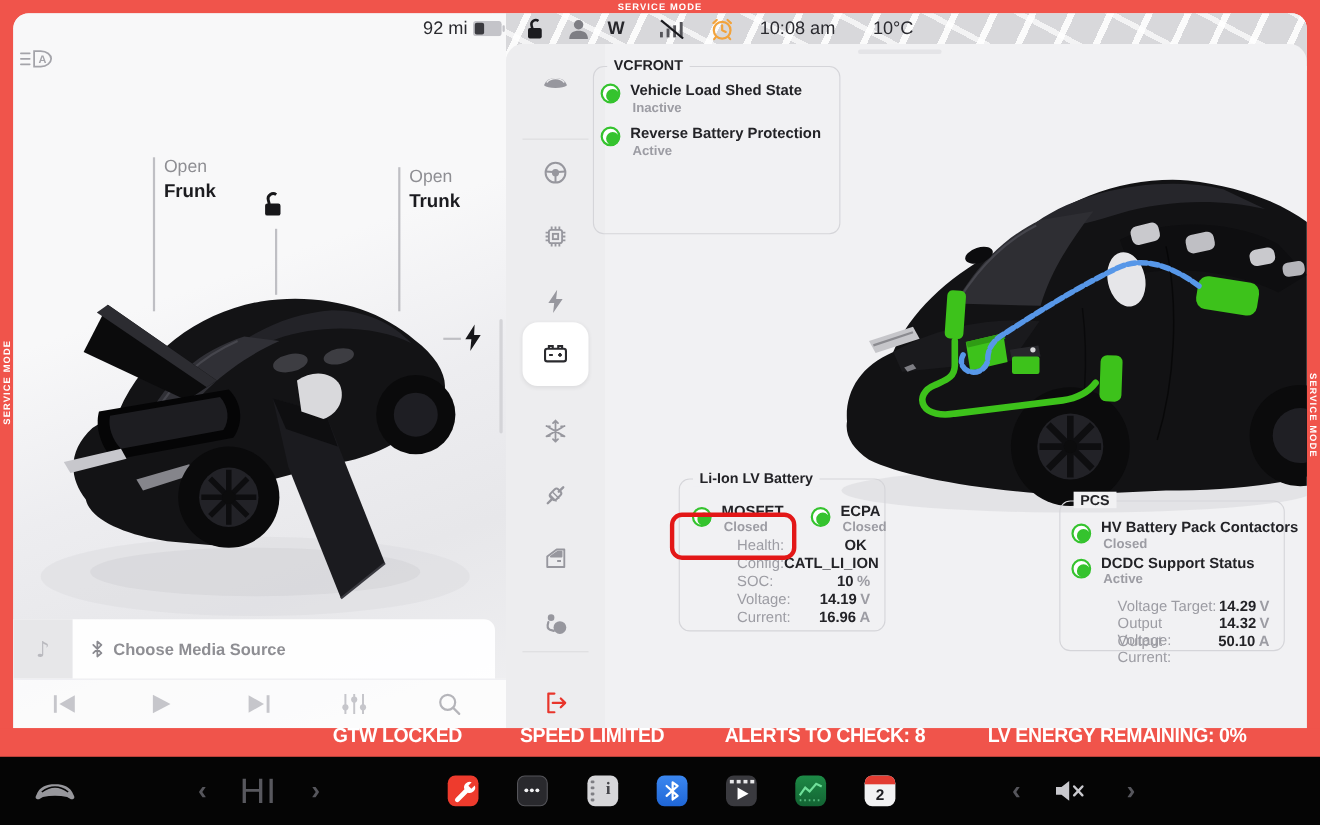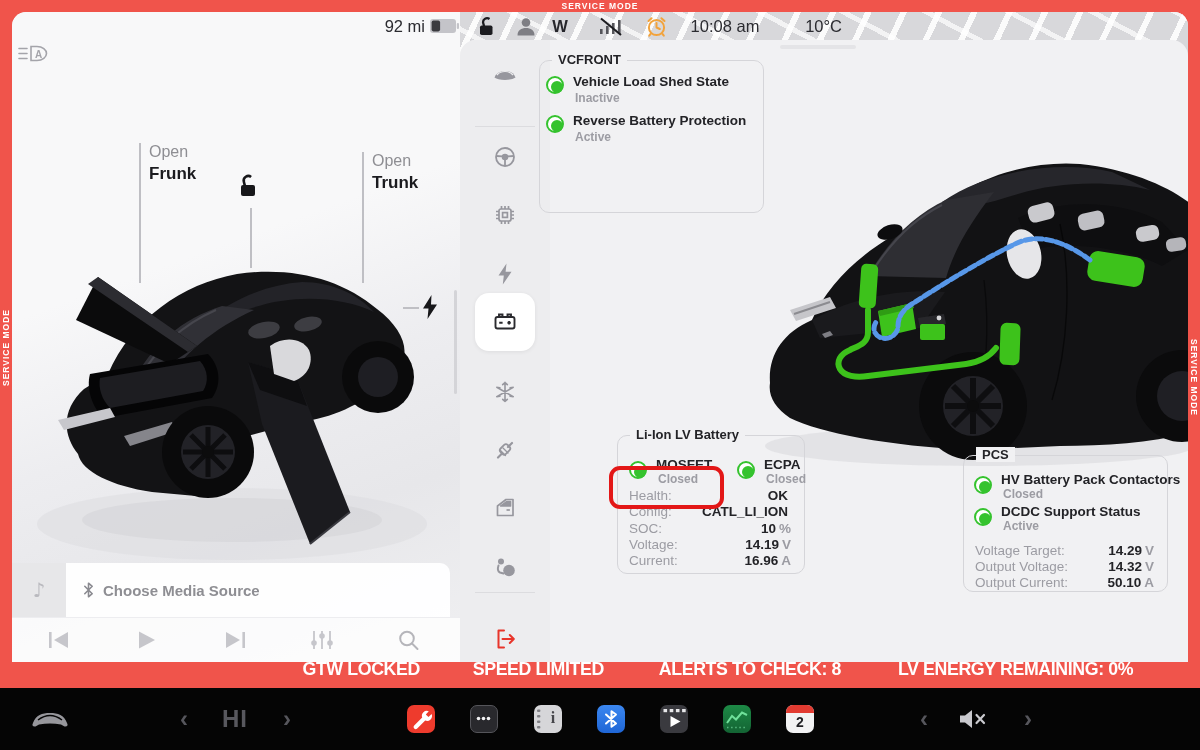--- a/index.html
+++ b/index.html
@@ -71,42 +71,42 @@
   .legend { position:absolute; top:-9px; left:12px; background:#F1F1F3; padding:0 6px;
     font-size:13px; font-weight:bold; color:#232327; white-space:nowrap; }
   .dot { position:absolute; width:18px; height:18px; border:2.5px solid #35C32E; border-radius:50%;
     background:#fff; }
   .dot::after { content:""; position:absolute; left:2.5px; top:2.5px; width:8px; height:8px;
     border:2px solid #35C32E; background:#35C32E; border-radius:50%; }
   .ind-label { position:absolute; font-size:13.5px; font-weight:bold; color:#232327; white-space:nowrap; }
   .ind-state { position:absolute; font-size:12px; font-weight:600; color:#9C9CA3; white-space:nowrap; }
   .vrow { position:absolute; left:11px; right:13px; height:15px; display:flex;
     justify-content:space-between; font-size:13.5px; line-height:15px; }
-  .vrow .lbl { color:#9C9CA3; }
+  .vrow .lbl { color:#9C9CA3;margin-left:41px; }
   .vrow .val { color:#232327; font-weight:bold; }
   .vrow .unit { color:#9C9CA3; font-weight:600; margin-left:3px; }
   .vc-btn { position:absolute; left:8px; top:93px; width:195px; height:44px; background:#E2E2E5;
     border:none; border-radius:8px; font-family:inherit; font-size:14px; line-height:18px; font-weight:bold;
     color:#3F3F45; text-align:center; padding:0 14px; }
   .mosfet-hl { position:absolute; left:597px; top:454px; width:115px; height:43px;
     border:4px solid #E31717; border-radius:11px; z-index:30; }
 
   
   .alertbar { position:absolute; left:0; top:662px; width:1200px; height:26px; background:#F0544B; }
   .alert-items { position:absolute; left:300px; width:838px; height:14px; display:flex;
     justify-content:space-between; align-items:center; }
   .alert-items span { color:#fff; font-size:18.5px; font-weight:bold; letter-spacing:-0.4px;
     white-space:nowrap; transform:scaleX(.96); }
 
   
   #taskbar { position:absolute; left:0; top:688px; width:1200px; height:62px; background:#050505; }
   .tb { position:absolute; top:0; height:62px; display:flex; align-items:center; justify-content:center;
     transform:translateX(-50%); }
   .tb-chev { color:#56565C; font-size:24px; font-weight:bold; line-height:62px; }
-  .tb-hi { color:#58585E; font-size:24px; font-weight:bold; letter-spacing:1px; }
+  .tb-hi { color:#58585E; font-size:32px; font-weight:normal; letter-spacing:1px; }
   .appicon { width:28px; height:28px; border-radius:7px; position:relative; overflow:hidden; }
   svg { display:block; }
 </style>
 </head>
 <body>
 
 <div id="stage">
 
   <div id="app">
     <div class="strip-top">
@@ -446,21 +446,21 @@
         </svg>
         <svg class="sb" style="left:633px;top:3px" width="23" height="23" viewBox="0 0 23 23">
           <g stroke="#F2A33C" stroke-width="2" fill="none" stroke-linecap="round">
             <circle cx="11.5" cy="12.5" r="7.6"></circle>
             <path d="M11.5 12.5 V8 M11.5 12.5 L14.8 14"></path>
             <path d="M3.5 6 L6.6 3.2 M19.5 6 L16.4 3.2"></path>
             <path d="M5.5 19 L4.2 20.6 M17.5 19 L18.8 20.6"></path>
           </g>
         </svg>
         <span class="sb" style="left:664px;width:98px;text-align:center">10:08 am</span>
-        <span class="sb" style="left:770px;width:60px;text-align:right">10°C</span>
+        <span class="sb" style="left:770px;width:60px;text-align:center">10°C</span>
       </div>
 
     </div>
 
     <div class="alertbar">
       <div class="alert-items">
         <span>GTW LOCKED</span>
         <span>SPEED LIMITED</span>
         <span>ALERTS TO CHECK: 8</span>
         <span>LV ENERGY REMAINING: 0%</span>

